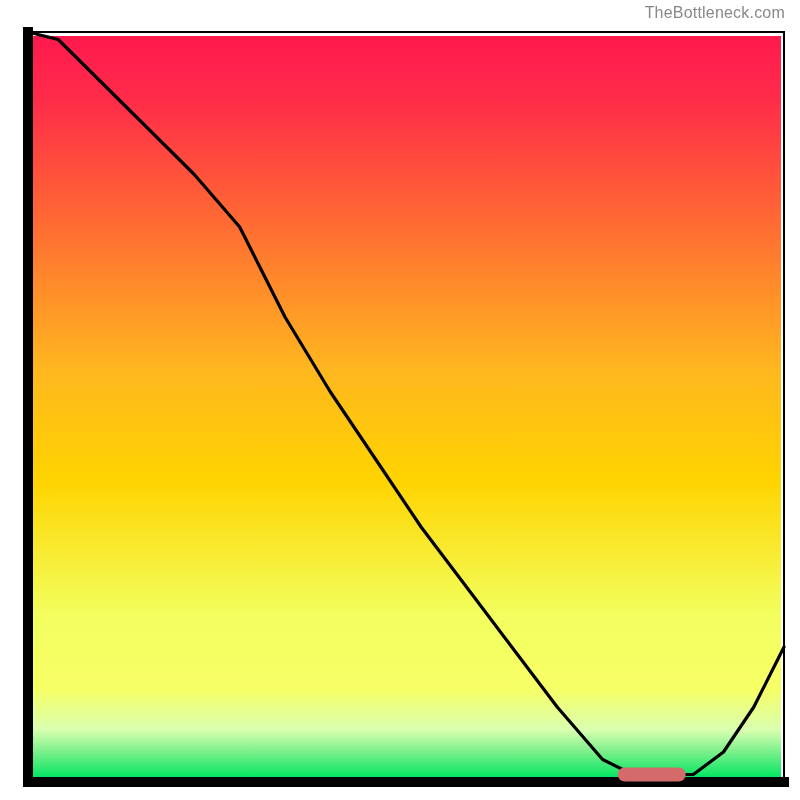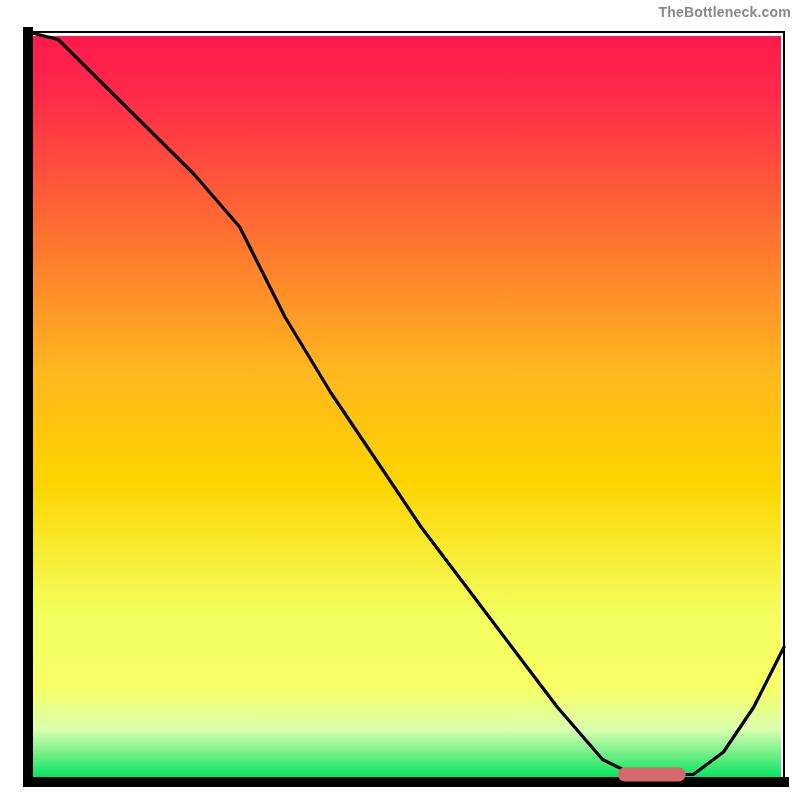--- a/index.html
+++ b/index.html
@@ -1,17 +1,17 @@
 <!DOCTYPE html>
 <html><head>
 <meta charset="utf-8">
 <style>
   html,body{margin:0;padding:0;width:800px;height:800px;background:#fff;overflow:hidden}
   .wrap{position:relative;width:800px;height:800px}
-  .watermark{position:absolute;top:4px;right:9px;font-family:Arial,Helvetica,sans-serif;font-size:14px;font-weight:bold;color:#888;letter-spacing:.2px}
+  .watermark{position:absolute;top:4px;right:15px;font-family:Arial,Helvetica,sans-serif;font-size:16px;font-weight:normal;color:#888;letter-spacing:.2px}
   svg{position:absolute;left:0;top:0}
 </style>
 </head>
 <body>
 <div class="wrap">
 
 <div class="watermark">TheBottleneck.com</div>
 
 <svg id="plot" width="800" height="800">
       <defs>

